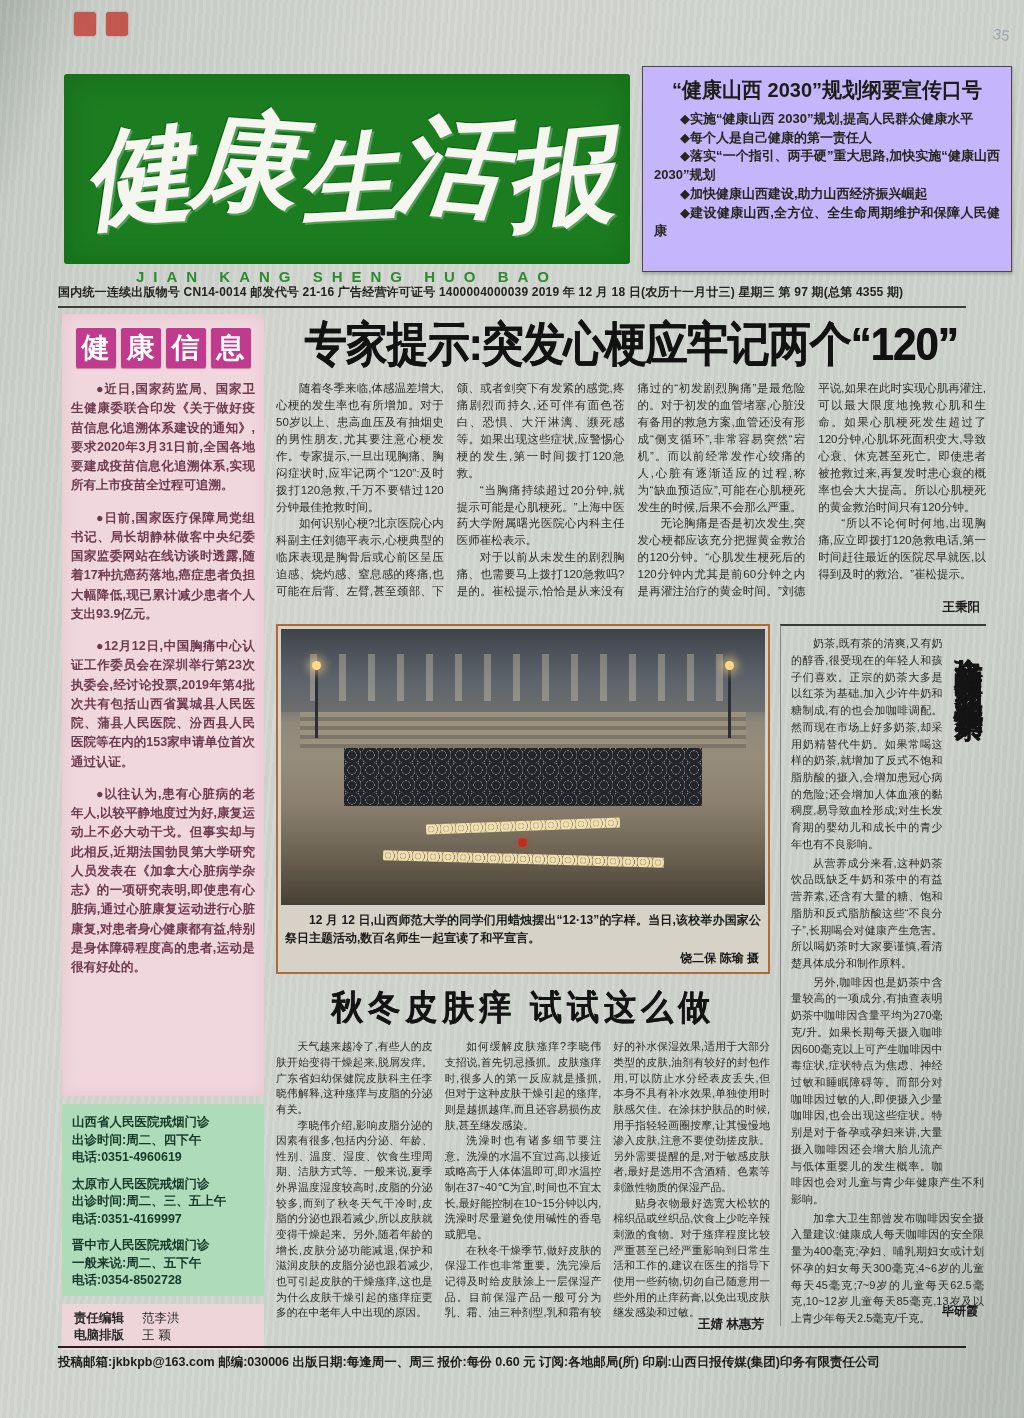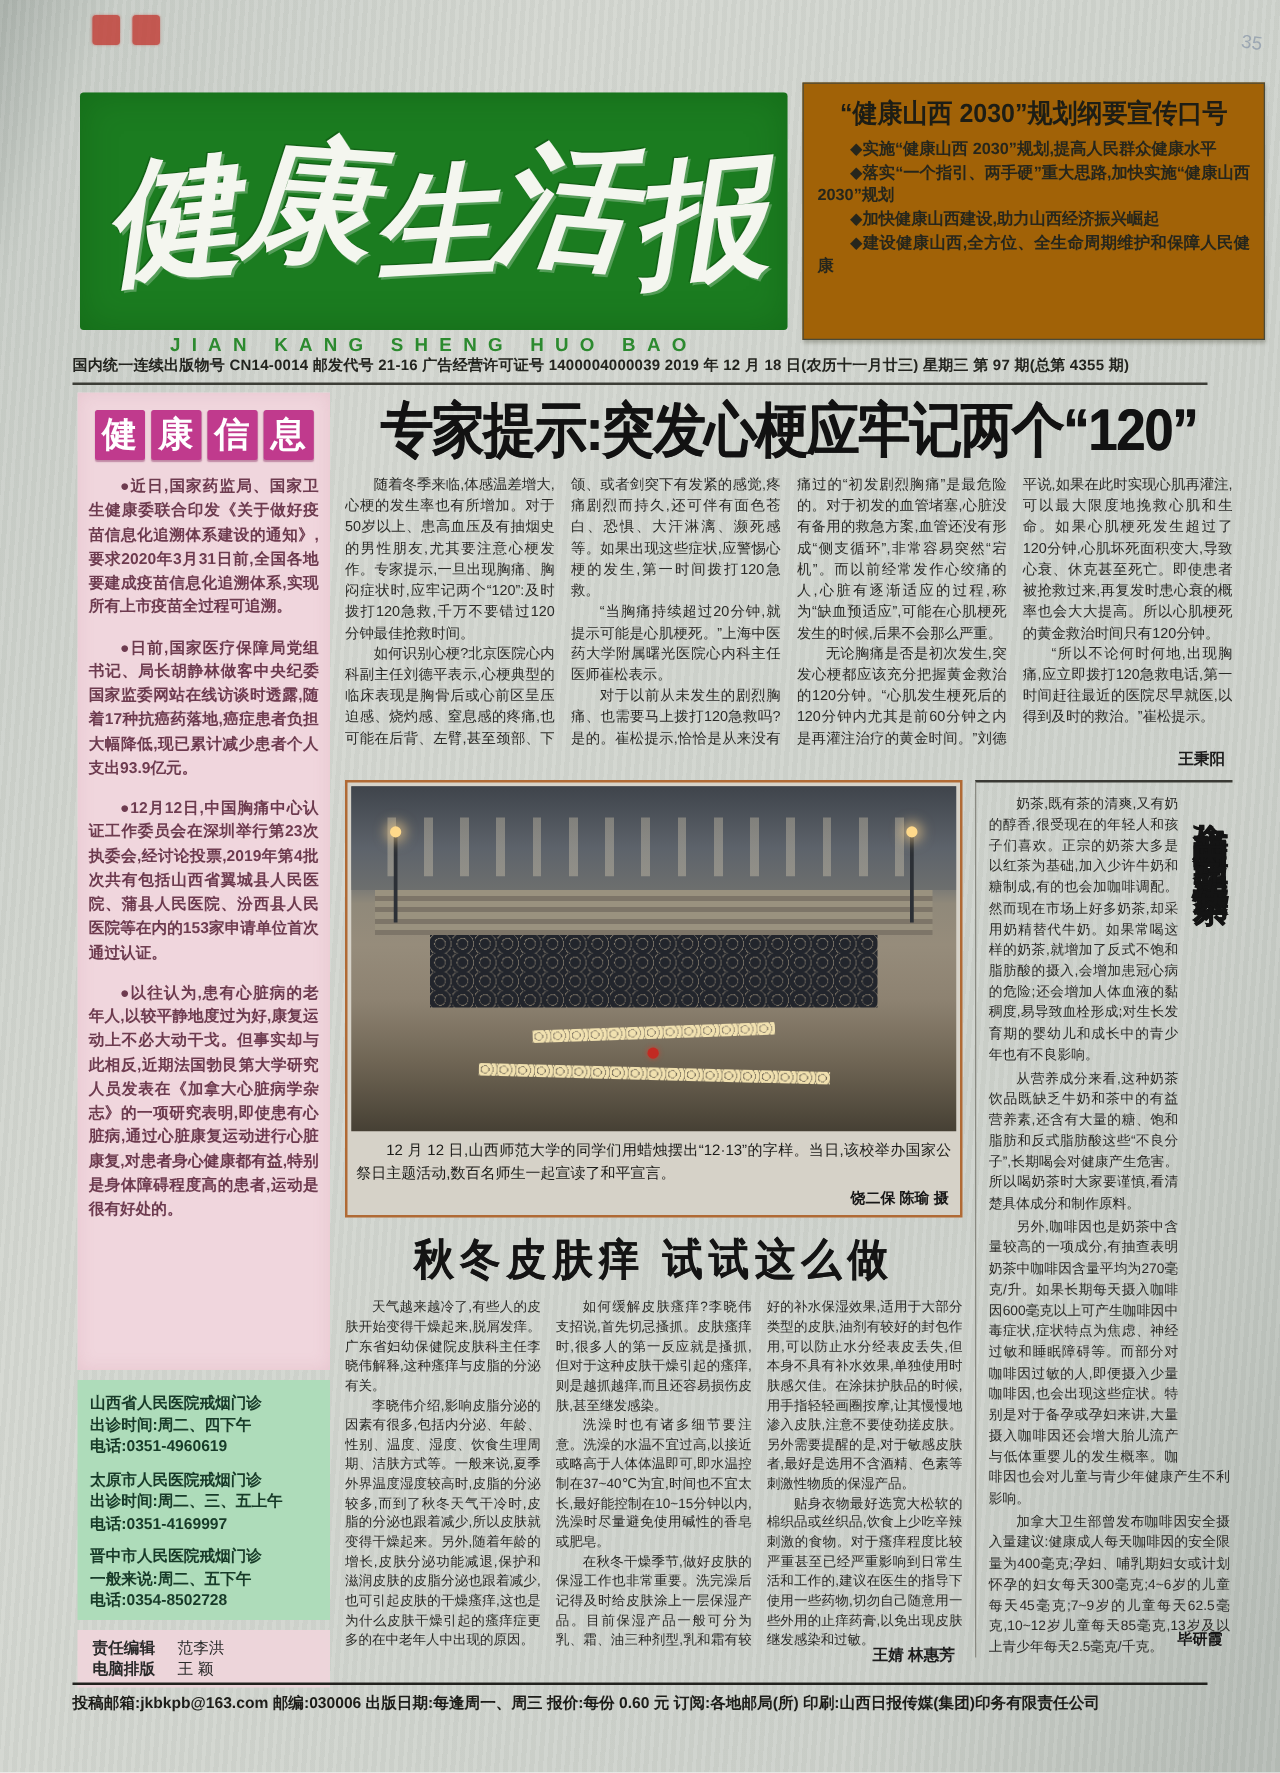--- a/index.html
+++ b/index.html
@@ -19,21 +19,21 @@
   .masthead-box span{color:#f4f6ef;font-size:108px;font-weight:bold;font-style:italic;line-height:1;
        font-family:"DejaVu Serif","Liberation Serif",serif;
        text-shadow:2px 2px 0 rgba(255,255,255,.25), -1px -1px 0 rgba(0,40,0,.3);}
   .masthead-box span:nth-child(1){transform:rotate(-6deg) translateY(6px);}
   .masthead-box span:nth-child(2){transform:rotate(4deg) translateY(-8px);}
   .masthead-box span:nth-child(3){transform:rotate(-3deg) translateY(10px);font-size:98px;}
   .masthead-box span:nth-child(4){transform:rotate(5deg) translateY(-4px);}
   .masthead-box span:nth-child(5){transform:rotate(-5deg) translateY(8px);}
   .masthead-rom{position:absolute;left:64px;top:268px;width:566px;text-align:center;color:#2c8a2f;
        font-weight:bold;font-size:15px;letter-spacing:9px;}
-  .slogan-box{position:absolute;left:642px;top:66px;width:370px;height:206px;background:#a16207;
+  .slogan-box{position:absolute;left:642px;top:66px;width:370px;height:206px;background:#c4b5fd;
        border:1px solid #4a4a3a;padding:8px 11px;box-sizing:border-box;box-shadow:1px 2px 3px rgba(60,60,40,.3);}
   .slogan-title{font-size:20px;font-weight:900;color:#1d1d15;text-align:center;white-space:nowrap;
        margin:2px 0 6px;transform:scaleY(1.05);}
   .slogan-box p{margin:0;font-size:13px;font-weight:bold;color:#26261c;line-height:1.44;text-indent:2em;
        text-align:justify;}
   .pub-line{position:absolute;left:58px;top:284px;width:908px;font-size:12px;font-weight:600;color:#23241f;
        border-bottom:2px solid #3c3d36;padding-bottom:5px;white-space:nowrap;letter-spacing:.2px;}
   
   .sidebar{position:absolute;left:62px;top:314px;width:202px;}
   .info-box{background:#f0d6dd;height:782px;box-sizing:border-box;padding:12px 9px 6px;overflow:hidden;
@@ -80,21 +80,21 @@
   .photo-lamp::before{content:"";position:absolute;top:-7px;left:-3px;width:9px;height:9px;border-radius:50%;
        background:#ffd98a;box-shadow:0 0 9px 4px rgba(255,214,140,.55);}
   .lamp-left{left:7%;} .lamp-right{right:7%;}
   .candle-row{position:absolute;height:10px;
        background:repeating-radial-gradient(circle at 5px 5px,#f7e7b4 0 2.3px,rgba(0,0,0,0) 3.4px);
        background-size:15px 10px;opacity:.95;}
   .candle-row1{left:30%;width:40%;bottom:27%;transform:rotate(-2deg);}
   .candle-row2{left:21%;width:58%;bottom:15%;transform:rotate(1.5deg);}
   .photo-flower{position:absolute;left:49%;bottom:21%;width:9px;height:9px;border-radius:50%;background:#c22a22;
        box-shadow:0 0 4px rgba(220,60,40,.8);}
-  .caption{padding:6px 4px 3px;font-size:12px;font-weight:400;line-height:1.5;color:#1b1b18;text-align:justify;}
+  .caption{padding:6px 4px 3px;font-size:12px;font-weight:700;line-height:1.5;color:#1b1b18;text-align:justify;}
   .caption .cap-text{text-indent:2em;display:block;}
   .credit{text-align:right;font-weight:bold;font-size:12px;color:#161616;padding:0 6px 2px 0;}
   
   .skin-headline{font-size:32px;font-weight:900;text-align:center;color:#141414;letter-spacing:5px;
        margin:12px 0 9px;transform:scaleY(1.08);text-shadow:.4px 0 currentColor;}
   .skin-wrap{position:relative;}
   .skin-cols{height:294px;column-count:3;column-gap:12px;overflow:hidden;}
   .skin-cols p{font-size:10.8px;line-height:1.45;}
   
   .milktea{flex:1;border-top:2px solid #3a3a35;border-left:1px solid #8a8a82;padding:9px 2px 0 10px;
@@ -124,20 +124,21 @@
   <span>康</span>
   <span>生</span>
   <span>活</span>
   <span>报</span>
 </div>
 <div class="masthead-rom">JIAN  KANG  SHENG  HUO  BAO</div>
 
 <div class="slogan-box">
   <div class="slogan-title">“健康山西 2030”规划纲要宣传口号</div>
   <p>◆实施“健康山西 2030”规划,提高人民群众健康水平</p>
+  <p>◆每个人是自己健康的第一责任人</p>
   <p>◆落实“一个指引、两手硬”重大思路,加快实施“健康山西 2030”规划</p>
   <p>◆加快健康山西建设,助力山西经济振兴崛起</p>
   <p>◆建设健康山西,全方位、全生命周期维护和保障人民健康</p>
 </div>
 
 <div class="pub-line">国内统一连续出版物号 CN14-0014  邮发代号 21-16 广告经营许可证号 1400004000039  2019 年 12 月 18 日(农历十一月廿三) 星期三 第 97 期(总第 4355 期)</div>
 
 <div class="sidebar">
   <div class="info-box">
     <div class="info-badge">

